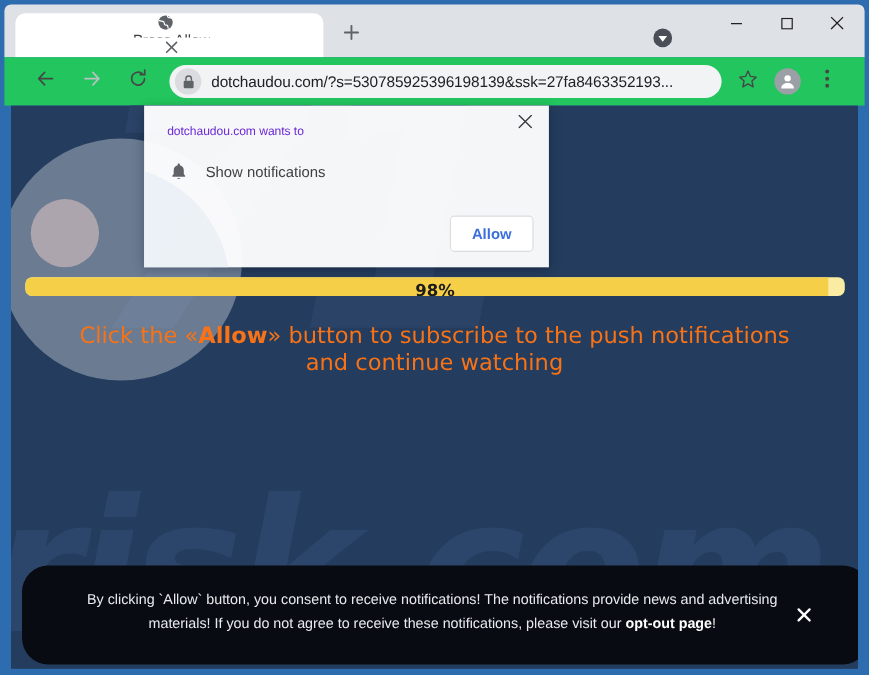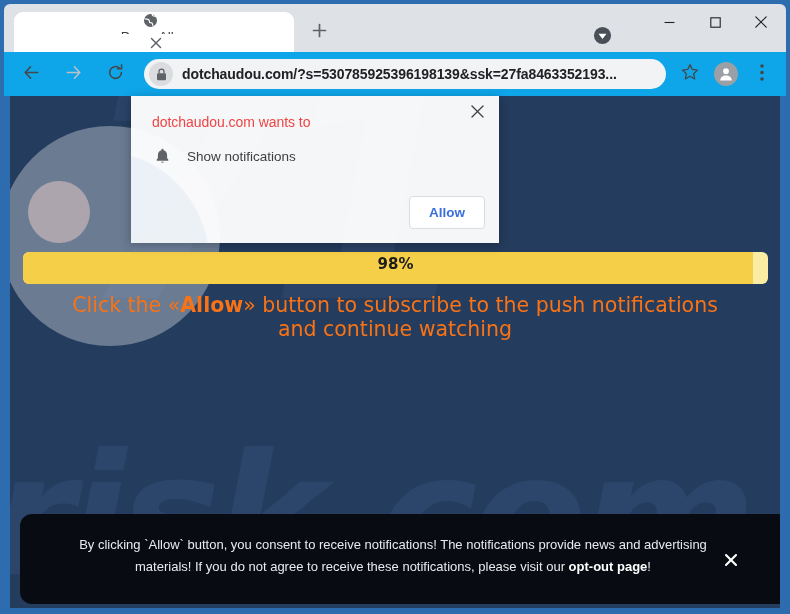--- a/index.html
+++ b/index.html
@@ -104,26 +104,25 @@
     align-items: center;
     justify-content: center;
   }
 
   
   .toolbar {
     position: absolute;
     left: 4px; top: 52px;
     width: 782px;
     height: 44px;
-    background: #0ea5e9;
-    display: flex;
-    align-items: center;
-    box-sizing: border-box;
-    padding: 0 6px;
-    font-weight: bold;
+    background: #22c55e;
+    display: flex;
+    align-items: center;
+    box-sizing: border-box;
+    padding: 0 16px;
   }
   .nav-btn {
     width: 30px; height: 30px;
     margin: 0 6px;
     display: flex;
     align-items: center;
     justify-content: center;
     color: #5f6368;
     flex: 0 0 auto;
   }
@@ -222,21 +221,21 @@
     position: absolute;
     border-radius: 50%;
     pointer-events: none;
   }
 
   
   .progress-wrap {
     position: absolute;
     left: 13px; top: 156px;
     width: 745px;
-    height: 32px;
+    height: 17px;
     background: #fbeca4;
     border-radius: 6px;
     overflow: hidden;
   }
   .progress-fill {
     position: absolute;
     left: 0; top: 0; bottom: 0;
     width: 98%;
     background: #f5cf48;
     border-radius: 6px 0 0 6px;
@@ -268,21 +267,21 @@
   .headline b { font-weight: 700; }
 
   
   .consent {
     position: absolute;
     left: 10px;
     bottom: 4px;
     width: 770px;
     height: 90px;
     background: #080c12;
-    border-radius: 12px;
+    border-radius: 24px;
     overflow: hidden;
   }
   .consent-text {
     position: absolute;
     left: 58px; top: 20px;
     width: 630px;
     text-align: center;
     font-size: 13px;
     line-height: 22px;
     color: #e8eaed;
@@ -322,22 +321,22 @@
     right: 10px; top: 5px;
     width: 24px; height: 24px;
     display: flex;
     align-items: center;
     justify-content: center;
     color: #3c4043;
   }
   .perm-title {
     position: absolute;
     left: 21px; top: 18px;
-    font-size: 14px;
-    color: #ef4444;
+    font-size: 11px;
+    color: #6d28d9;
     letter-spacing: -0.05px;
   }
   .perm-row {
     position: absolute;
     left: 21px; top: 50px;
     display: flex;
     align-items: center;
   }
   .perm-bell {
     width: 20px; height: 20px;

